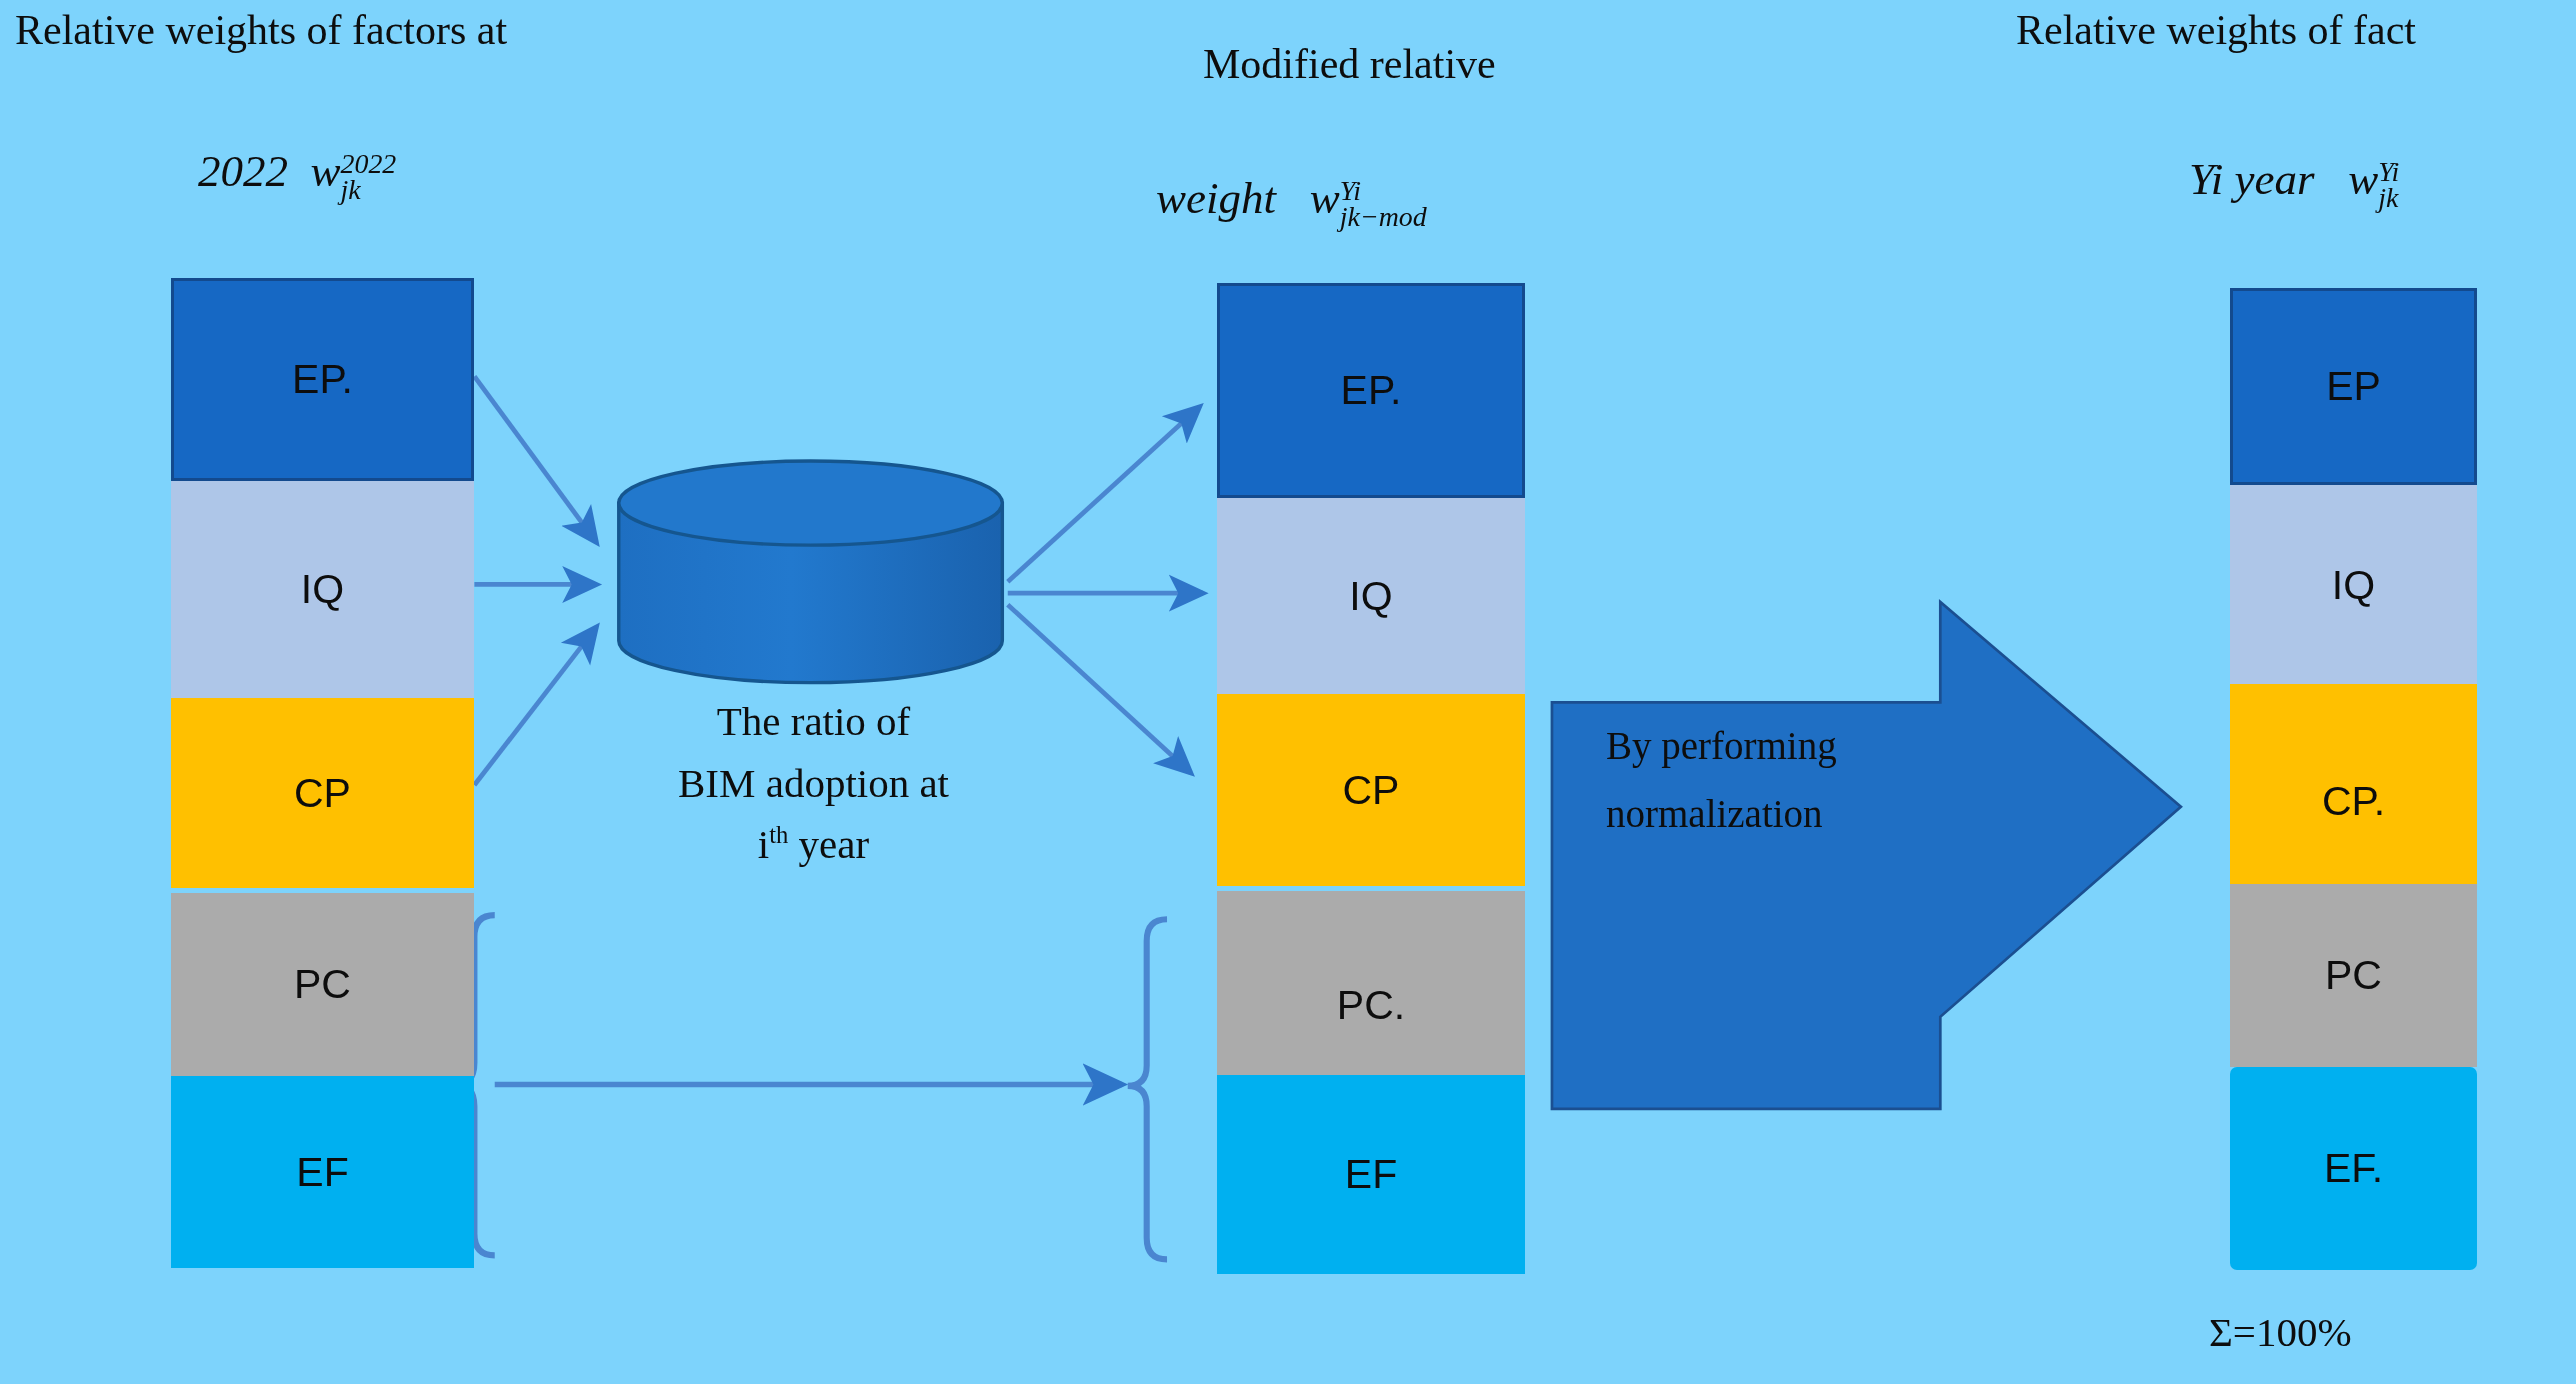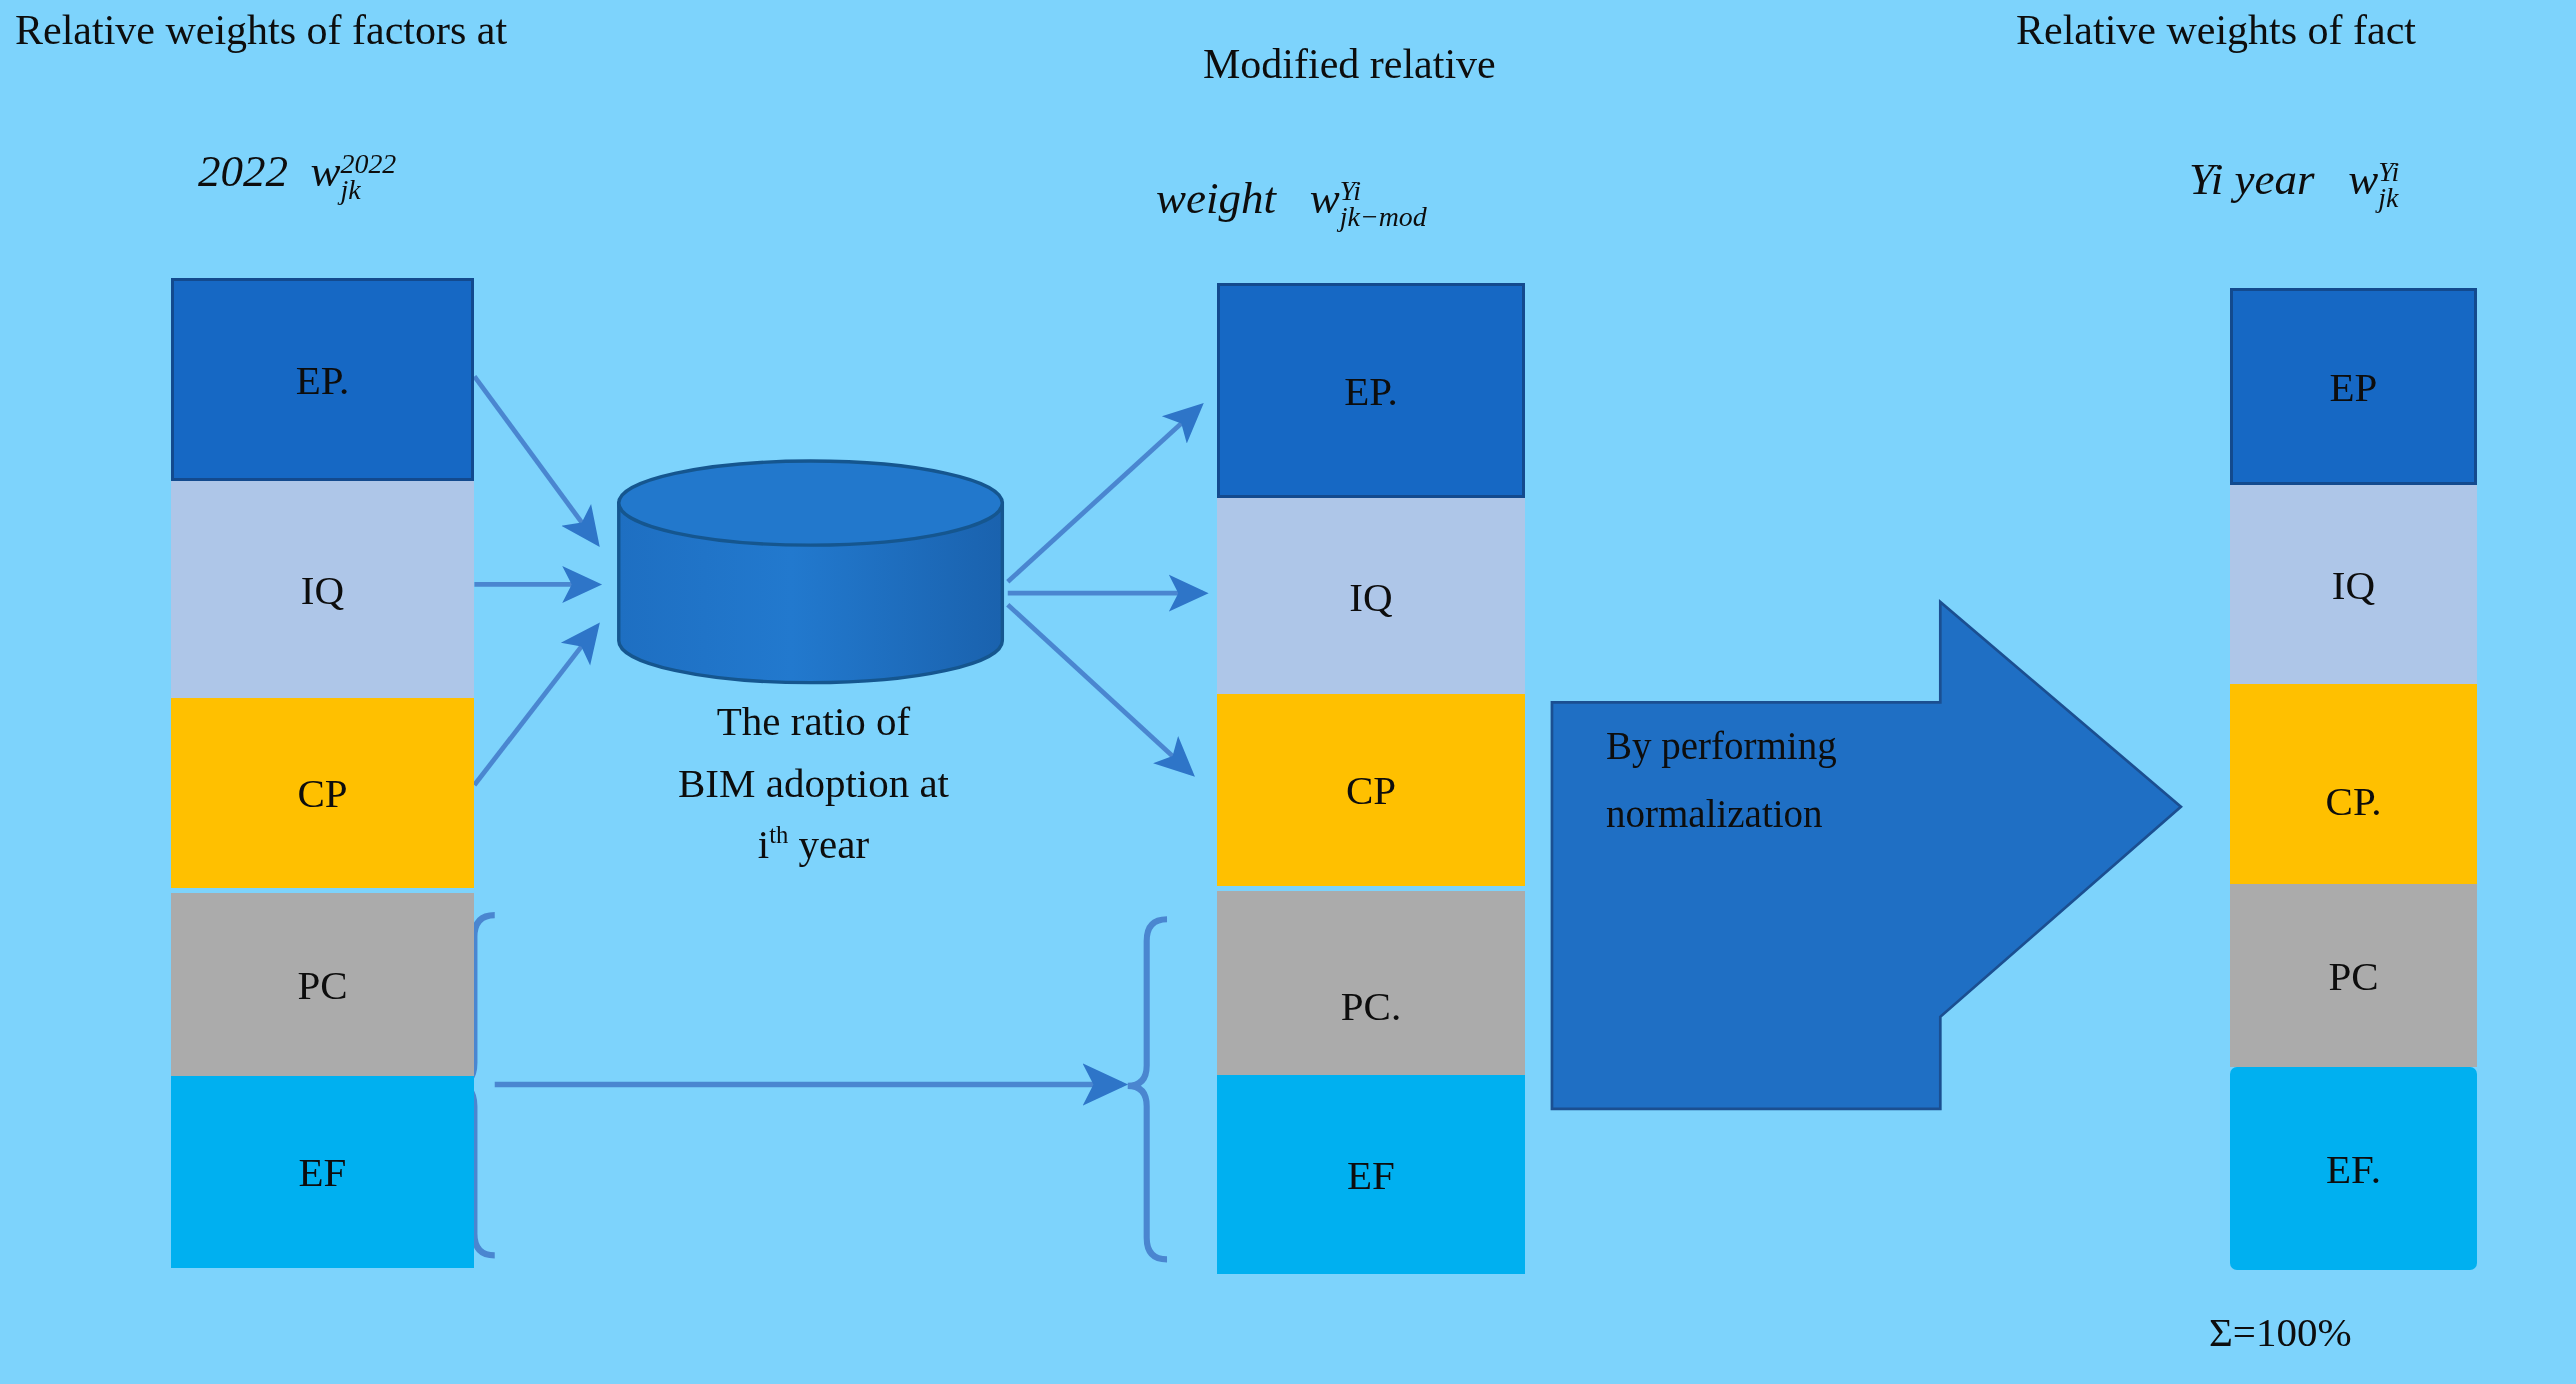--- a/index.html
+++ b/index.html
@@ -35,21 +35,21 @@
     line-height: 1.05;
   }
   .hdr {
     font-size: 42px;
   }
   .seg-label {
     position: absolute;
     width: 100%;
     text-align: center;
     font-size: 41px;
-    font-family: Liberation Serif, serif;
+    font-family: Liberation Sans, sans-serif;
     color: #0d0d0d;
     pointer-events: none;
   }
   .stack {
     position: absolute;
   }
   .seg {
     position: absolute;
     left: 0;
     width: 100%;

